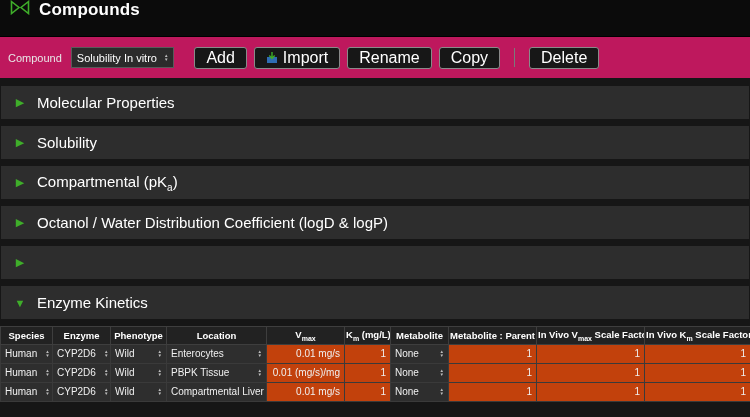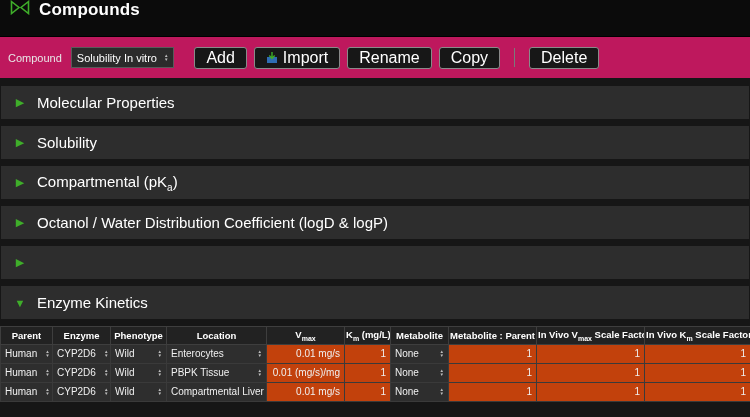--- a/index.html
+++ b/index.html
@@ -161,21 +161,21 @@
           <col style="width:100px">
         <col style="width:78px">
           <col style="width:46px">
           <col style="width:58px">
           <col style="width:88px">
         <col style="width:108px">
           <col style="width:106px">
       </colgroup>
       <thead>
         <tr>
-          <th>Parent</th>
+          <th>Species</th>
           <th>Enzyme</th>
           <th>Phenotype</th>
           <th>Location</th>
           <th><span>V</span><sub>max</sub><span></span></th>
           <th><span>K</span><sub>m</sub><span> (mg/L)</span></th>
           <th>Metabolite</th>
           <th>Metabolite : Parent</th>
           <th><span>In Vivo V</span><sub>max</sub><span> Scale Factor</span></th>
           <th><span>In Vivo K</span><sub>m</sub><span> Scale Factor</span></th>
         </tr>

